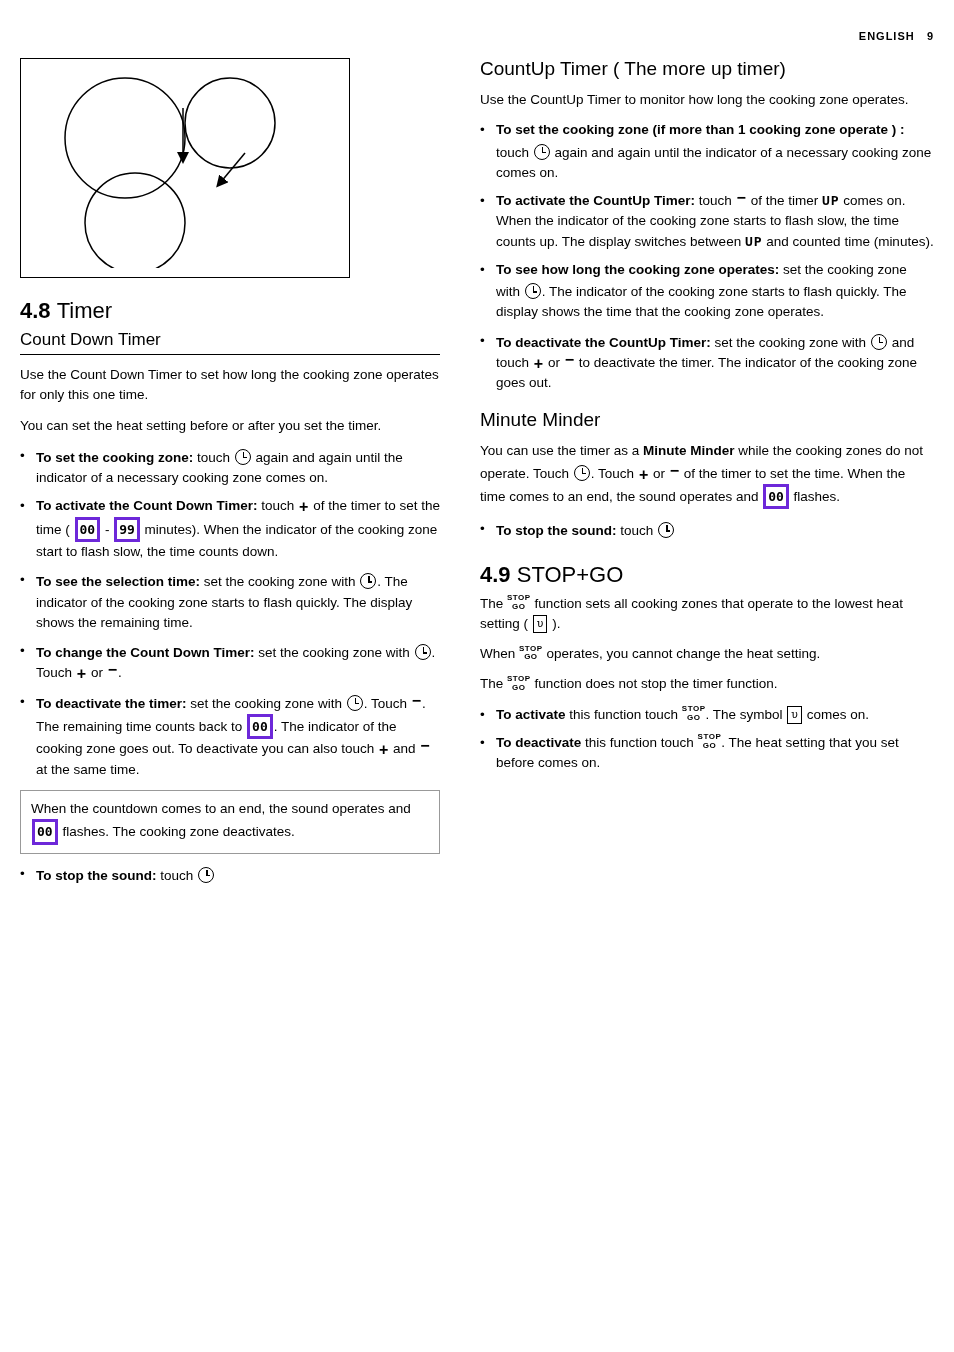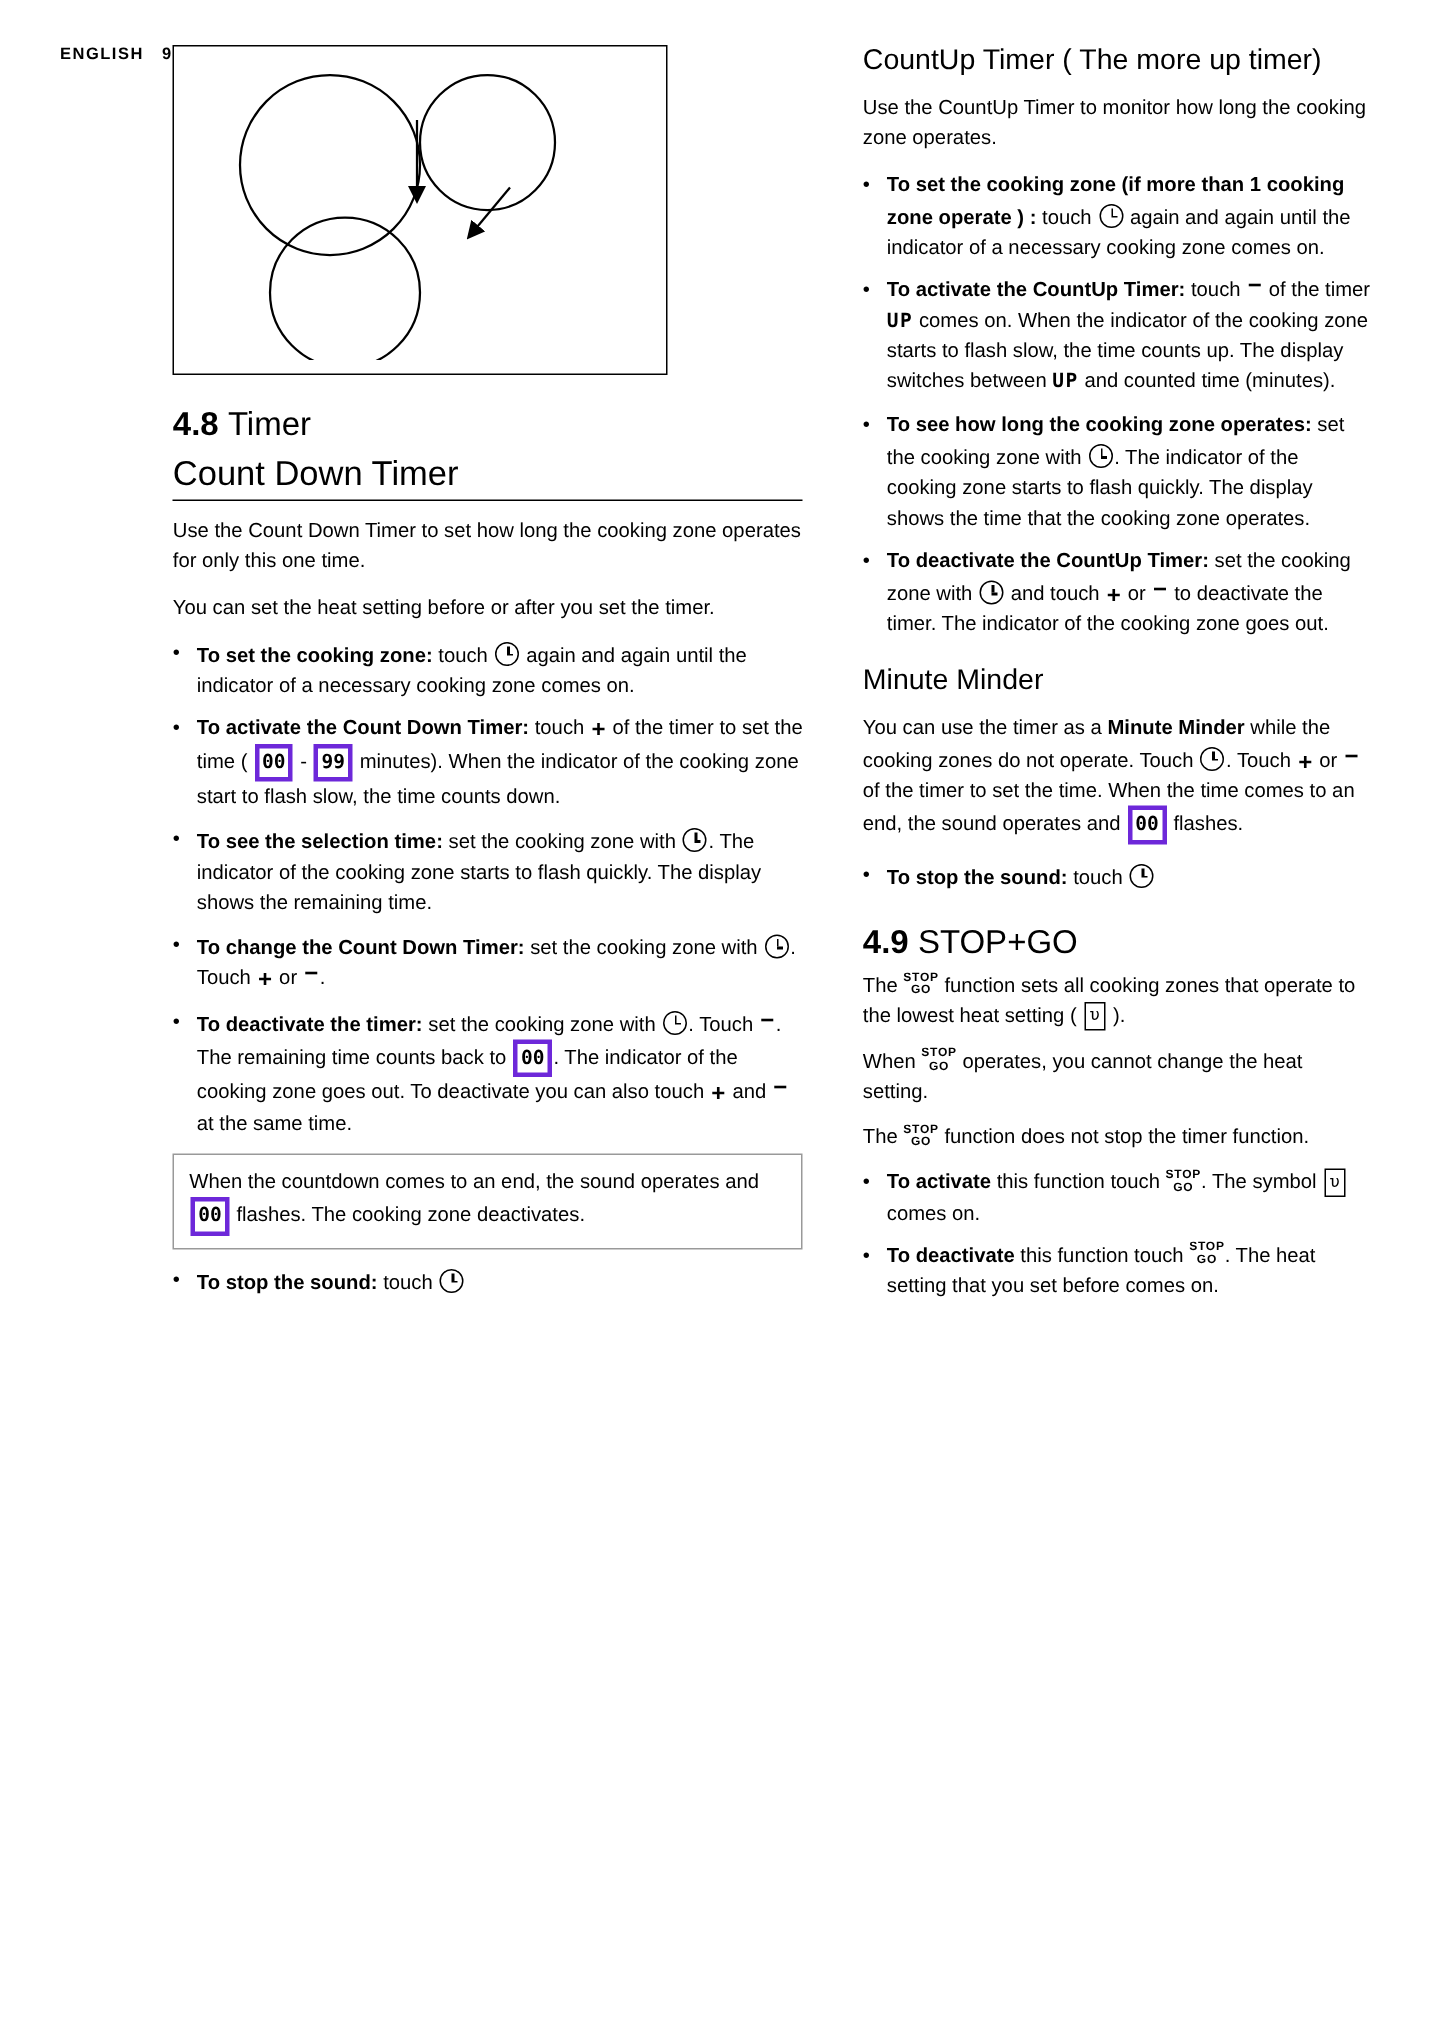--- a/index.html
+++ b/index.html
@@ -8,23 +8,23 @@
       min-height: 1352px;
       background: #fff;
       font-family: Arial, Helvetica, sans-serif;
       font-size: 14px;
       color: #000;
       position: relative;
     }
     .page-container {
       width: 954px;
       min-height: 1352px;
-      padding: 30px 40px;
+      padding: 30px 20px;
       display: flex;
-      flex-direction: row;
+      flex-direction: column;
     }
     .top-bar {
       display: flex;
       justify-content: flex-end;
       margin-bottom: 16px;
       font-size: 11px;
       font-weight: bold;
       letter-spacing: 1px;
     }
     .content-columns {
@@ -57,21 +57,21 @@
     
     .section-num {
       font-size: 22px;
       font-weight: bold;
       margin-bottom: 6px;
     }
     .section-num span {
       font-weight: normal;
     }
     .subsection-title {
-      font-size: 23px;
+      font-size: 17px;
       font-weight: normal;
       border-bottom: 1px solid #000;
       margin-bottom: 10px;
       padding-bottom: 4px;
     }
     .intro-text {
       font-size: 13.5px;
       margin-bottom: 10px;
       line-height: 1.5;
     }

